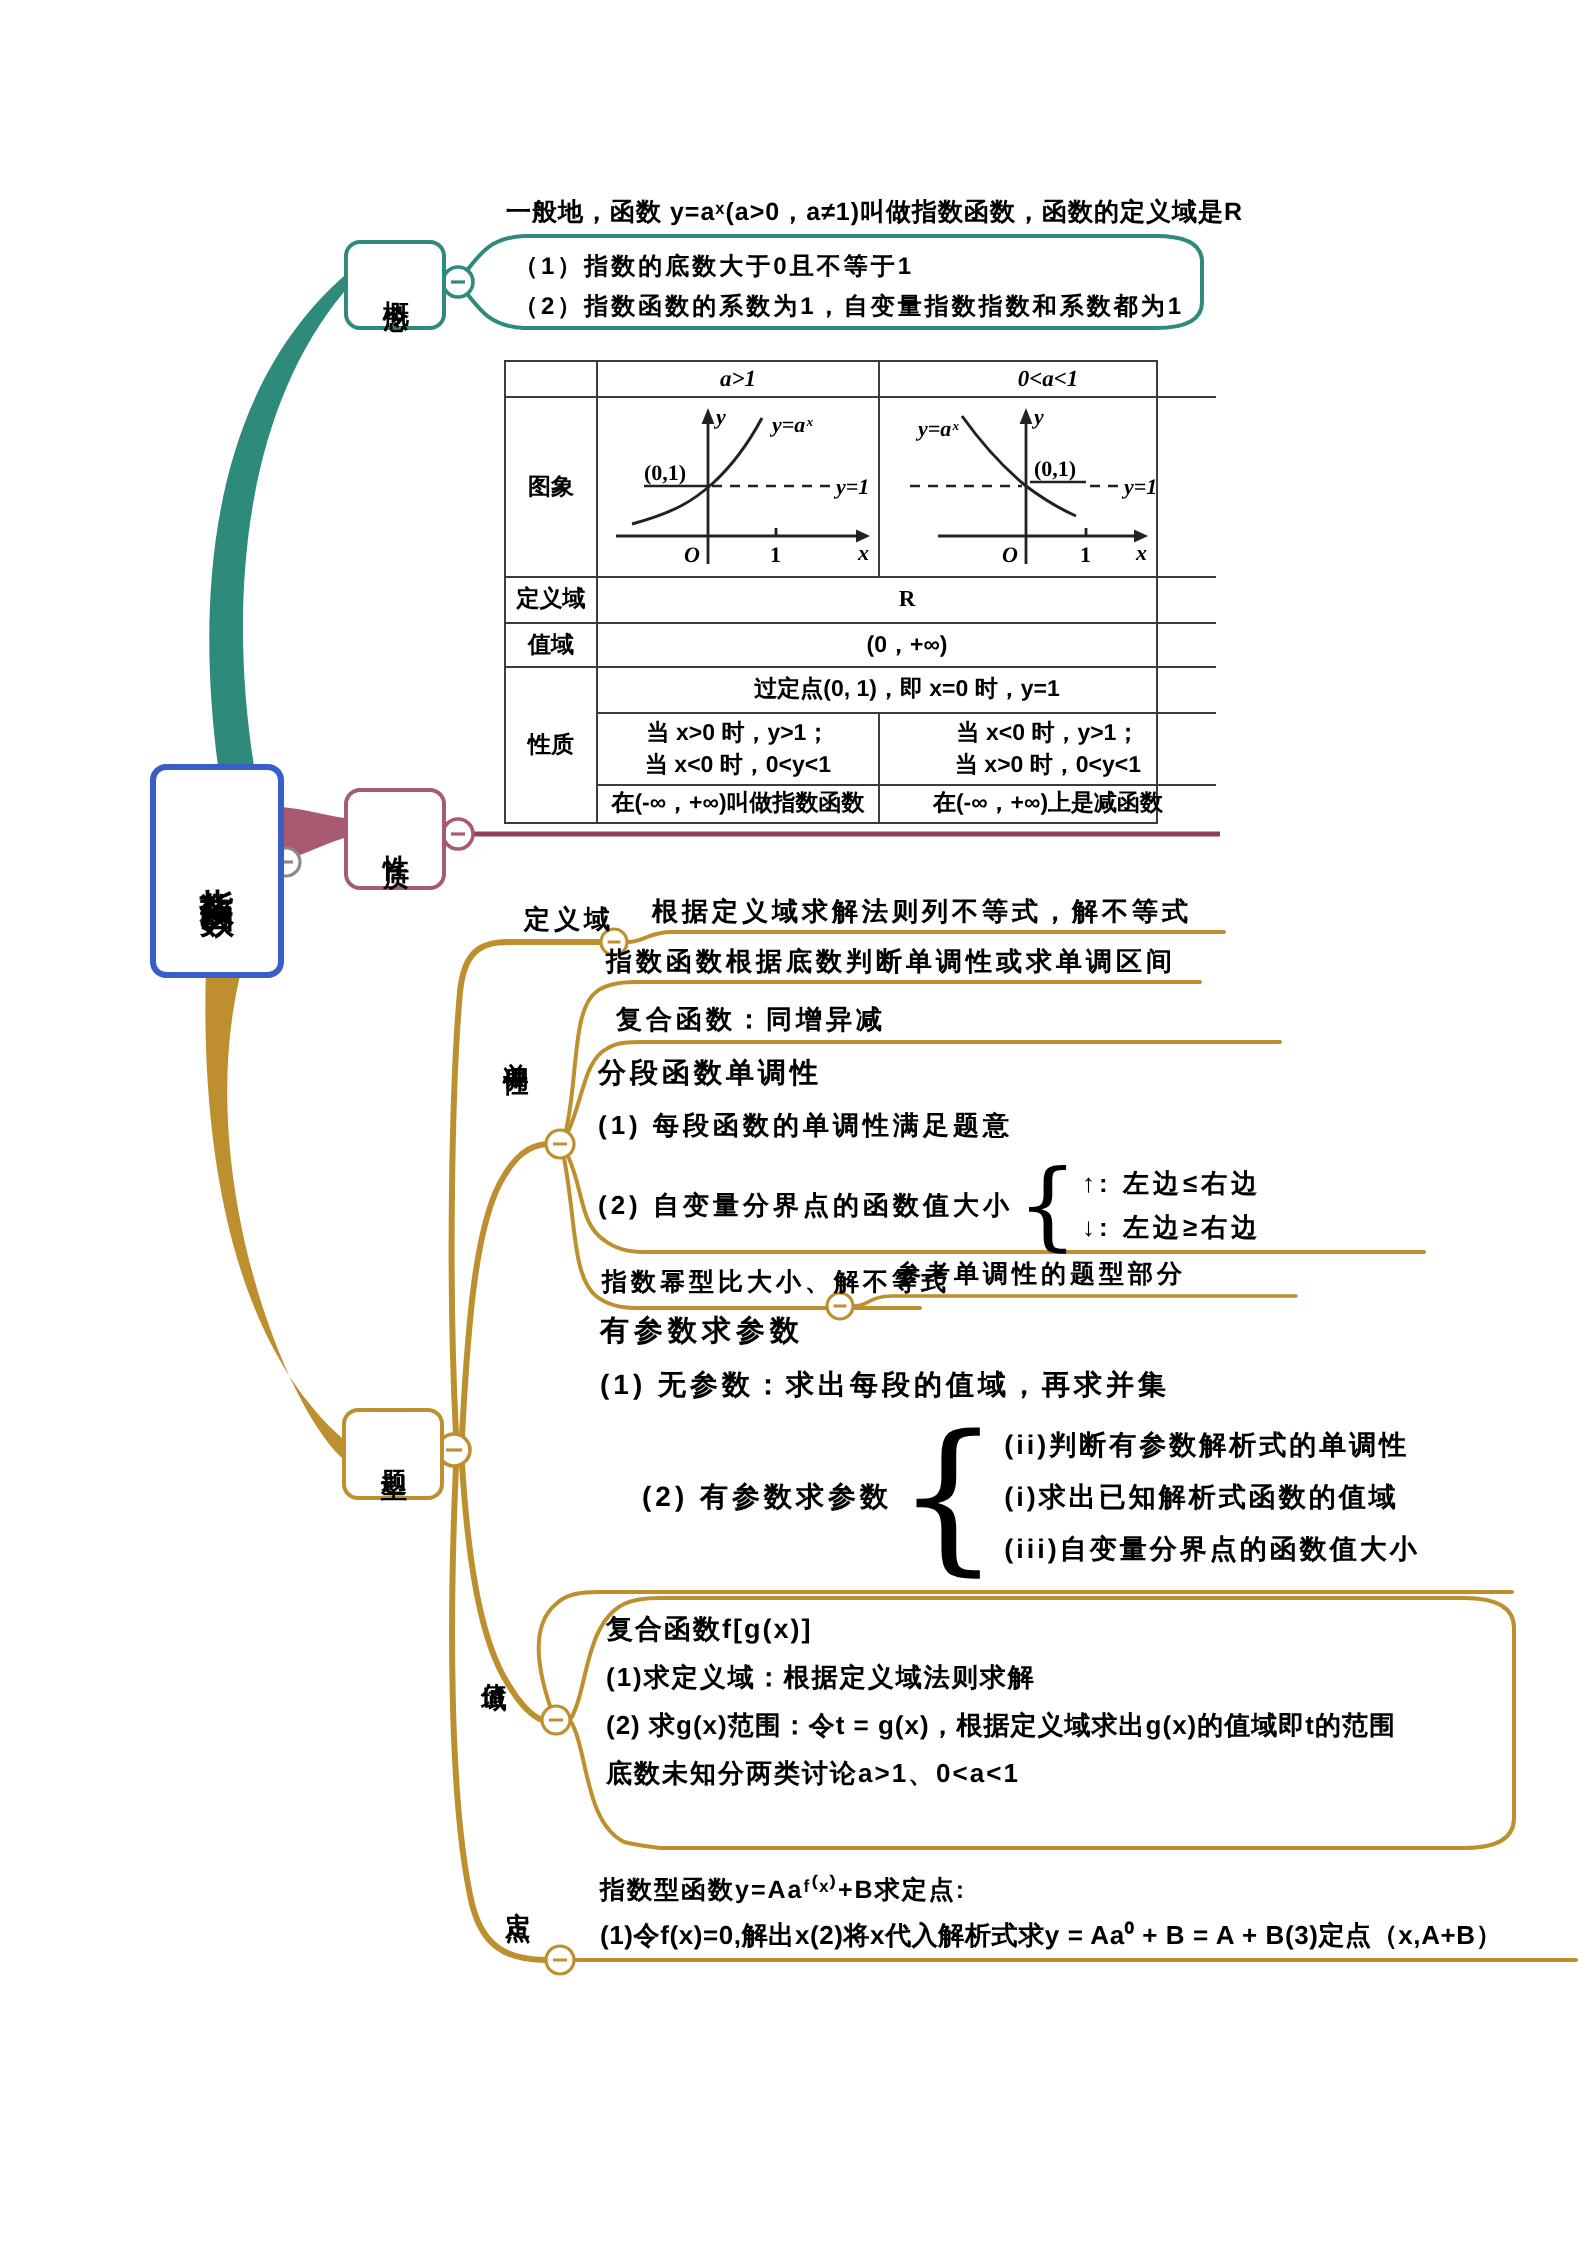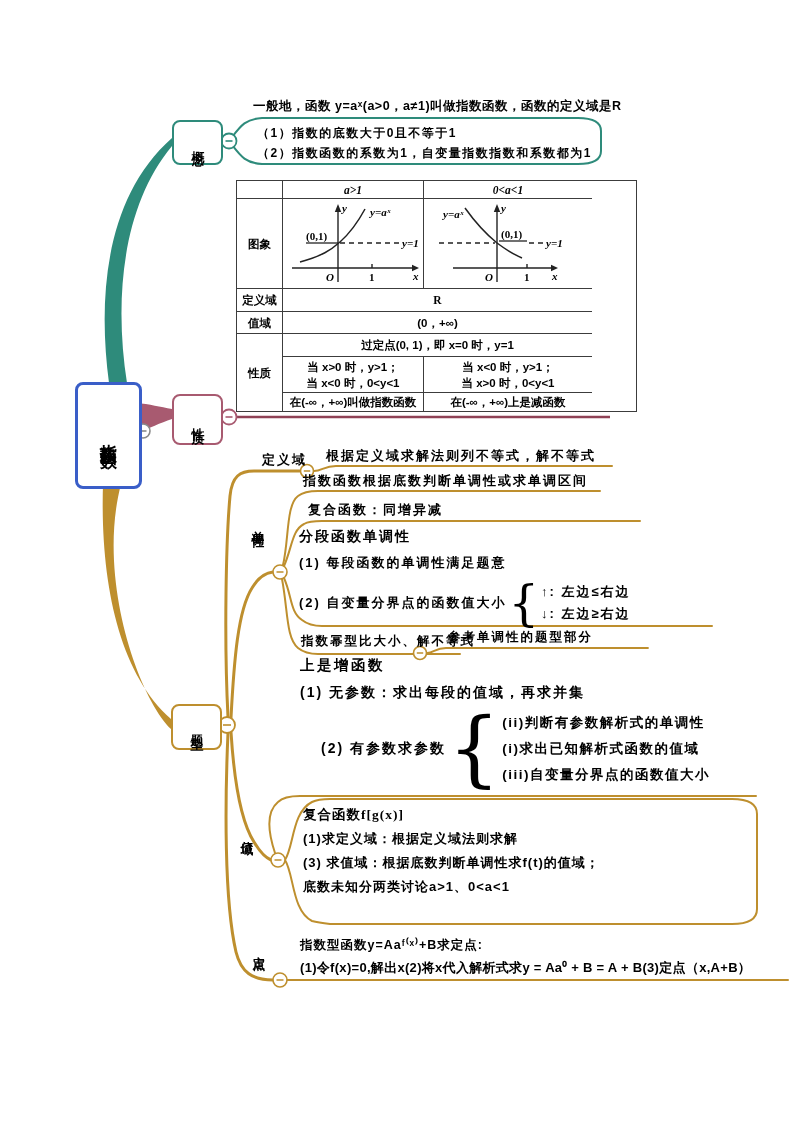--- a/index.html
+++ b/index.html
@@ -11,21 +11,21 @@
         background:#fff;border-radius:8px;font-weight:bold;}
   .vtext{writing-mode:vertical-rl;text-orientation:upright;letter-spacing:3px;}
   .root-node{left:75px;top:382px;width:61px;height:101px;border:3.5px solid #3A5EC8;
              font-size:17px;font-family:"Liberation Serif",serif;}
   .concept-node{left:172px;top:120px;width:47px;height:41px;border:2px solid #2E8B7B;font-size:13px;}
   .props-node{left:172px;top:394px;width:47px;height:47px;border:2px solid #A85A70;font-size:13px;}
   .types-node{left:171px;top:704px;width:47px;height:42px;border:2px solid #BE8F2E;font-size:13px;}
   .title-line{left:253px;top:98px;font-size:12.5px;font-weight:bold;letter-spacing:.5px;}
   .concept-notes{left:257px;top:123px;font-size:12px;font-weight:bold;letter-spacing:1.5px;line-height:20px;}
   
-  .ptable{position:absolute;left:236px;top:180px;width:401px;border:1.6px solid #3C3C3C;
+  .ptable{position:absolute;left:252px;top:180px;width:327px;border:1.6px solid #3C3C3C;
           display:grid;grid-template-columns:46px 141px 168px;grid-template-rows:18px 90px 23px 22px 23px 36px 18px;
           font-size:11.5px;font-weight:bold;box-sizing:border-box;}
   .ptable .cell{border-right:1.4px solid #3C3C3C;border-bottom:1.4px solid #3C3C3C;
           display:flex;align-items:center;justify-content:center;text-align:center;line-height:16px;}
   .ptable .nr{border-right:none}.ptable .nb{border-bottom:none}
   .mathser{font-family:"Liberation Serif",serif;font-style:italic;}
   .ser{font-family:"Liberation Serif",serif;}
   
   .topic{position:absolute;font-weight:bold;white-space:nowrap;}
   .t13{font-size:13px;letter-spacing:2px;}
@@ -210,37 +210,37 @@
       </span>
     </div>
   </div>
 
   <div class="topic t12" style="left:301px;top:633px;">指数幂型比大小、解不等式</div>
   <div class="topic t12" style="left:448px;top:629px;">参考单调性的题型部分</div>
 
   <div class="vlabel" style="left:238px;top:831px;">值域</div>
 
   <div class="topic" style="left:300px;top:656px;">
-    <div class="blocktitle">上是增函数</div>
+    <div class="blocktitle">有参数求参数</div>
     <div style="font-size:14px;letter-spacing:2px;margin-top:9px;">(1) 无参数：求出每段的值域，再求并集</div>
     <div class="bracerow" style="margin-top:6px;">
       <span style="font-size:14px;letter-spacing:2px;margin-left:21px;">(2) 有参数求参数</span>
       <span class="brace" style="font-size:82px;">{</span>
       <span class="bitems" style="font-size:13.5px;letter-spacing:1.5px;line-height:26px;">
         <span>(ii)判断有参数解析式的单调性</span>
         <span>(i)求出已知解析式函数的值域</span>
         <span>(iii)自变量分界点的函数值大小</span>
       </span>
     </div>
   </div>
 
   <div class="topic" style="left:303px;top:806px;">
-    <div style="font-size:13.5px;letter-spacing:1px;font-family:Liberation Serif, serif;">复合函数f[g(x)]</div>
+    <div style="font-size:13.5px;letter-spacing:1px;">复合函数f[g(x)]</div>
     <div style="font-size:13px;letter-spacing:1px;margin-top:6px;">(1)求定义域：根据定义域法则求解</div>
-    <div style="font-size:13px;letter-spacing:1px;margin-top:6px;">(3) 求值域：根据底数判断单调性求f(t)的值域；</div>
+    <div style="font-size:13px;letter-spacing:.5px;margin-top:6px;">(2) 求g(x)范围：令t = g(x)，根据定义域求出g(x)的值域即t的范围</div>
     <div style="font-size:13px;letter-spacing:1px;margin-top:6px;">底数未知分两类讨论a&gt;1、0&lt;a&lt;1</div>
   </div>
 
   <div class="vlabel" style="left:250px;top:946px;">定点</div>
   <div class="topic" style="left:300px;top:936px;font-size:12.5px;letter-spacing:1px;">指数型函数y=Aaᶠ⁽ˣ⁾+B求定点:</div>
   <div class="topic" style="left:300px;top:958px;font-size:13px;letter-spacing:.3px;">(1)令f(x)=0,解出x(2)将x代入解析式求y = Aa⁰ + B = A + B(3)定点（x,A+B）</div>
 
 </div>
 
 </body></html>

